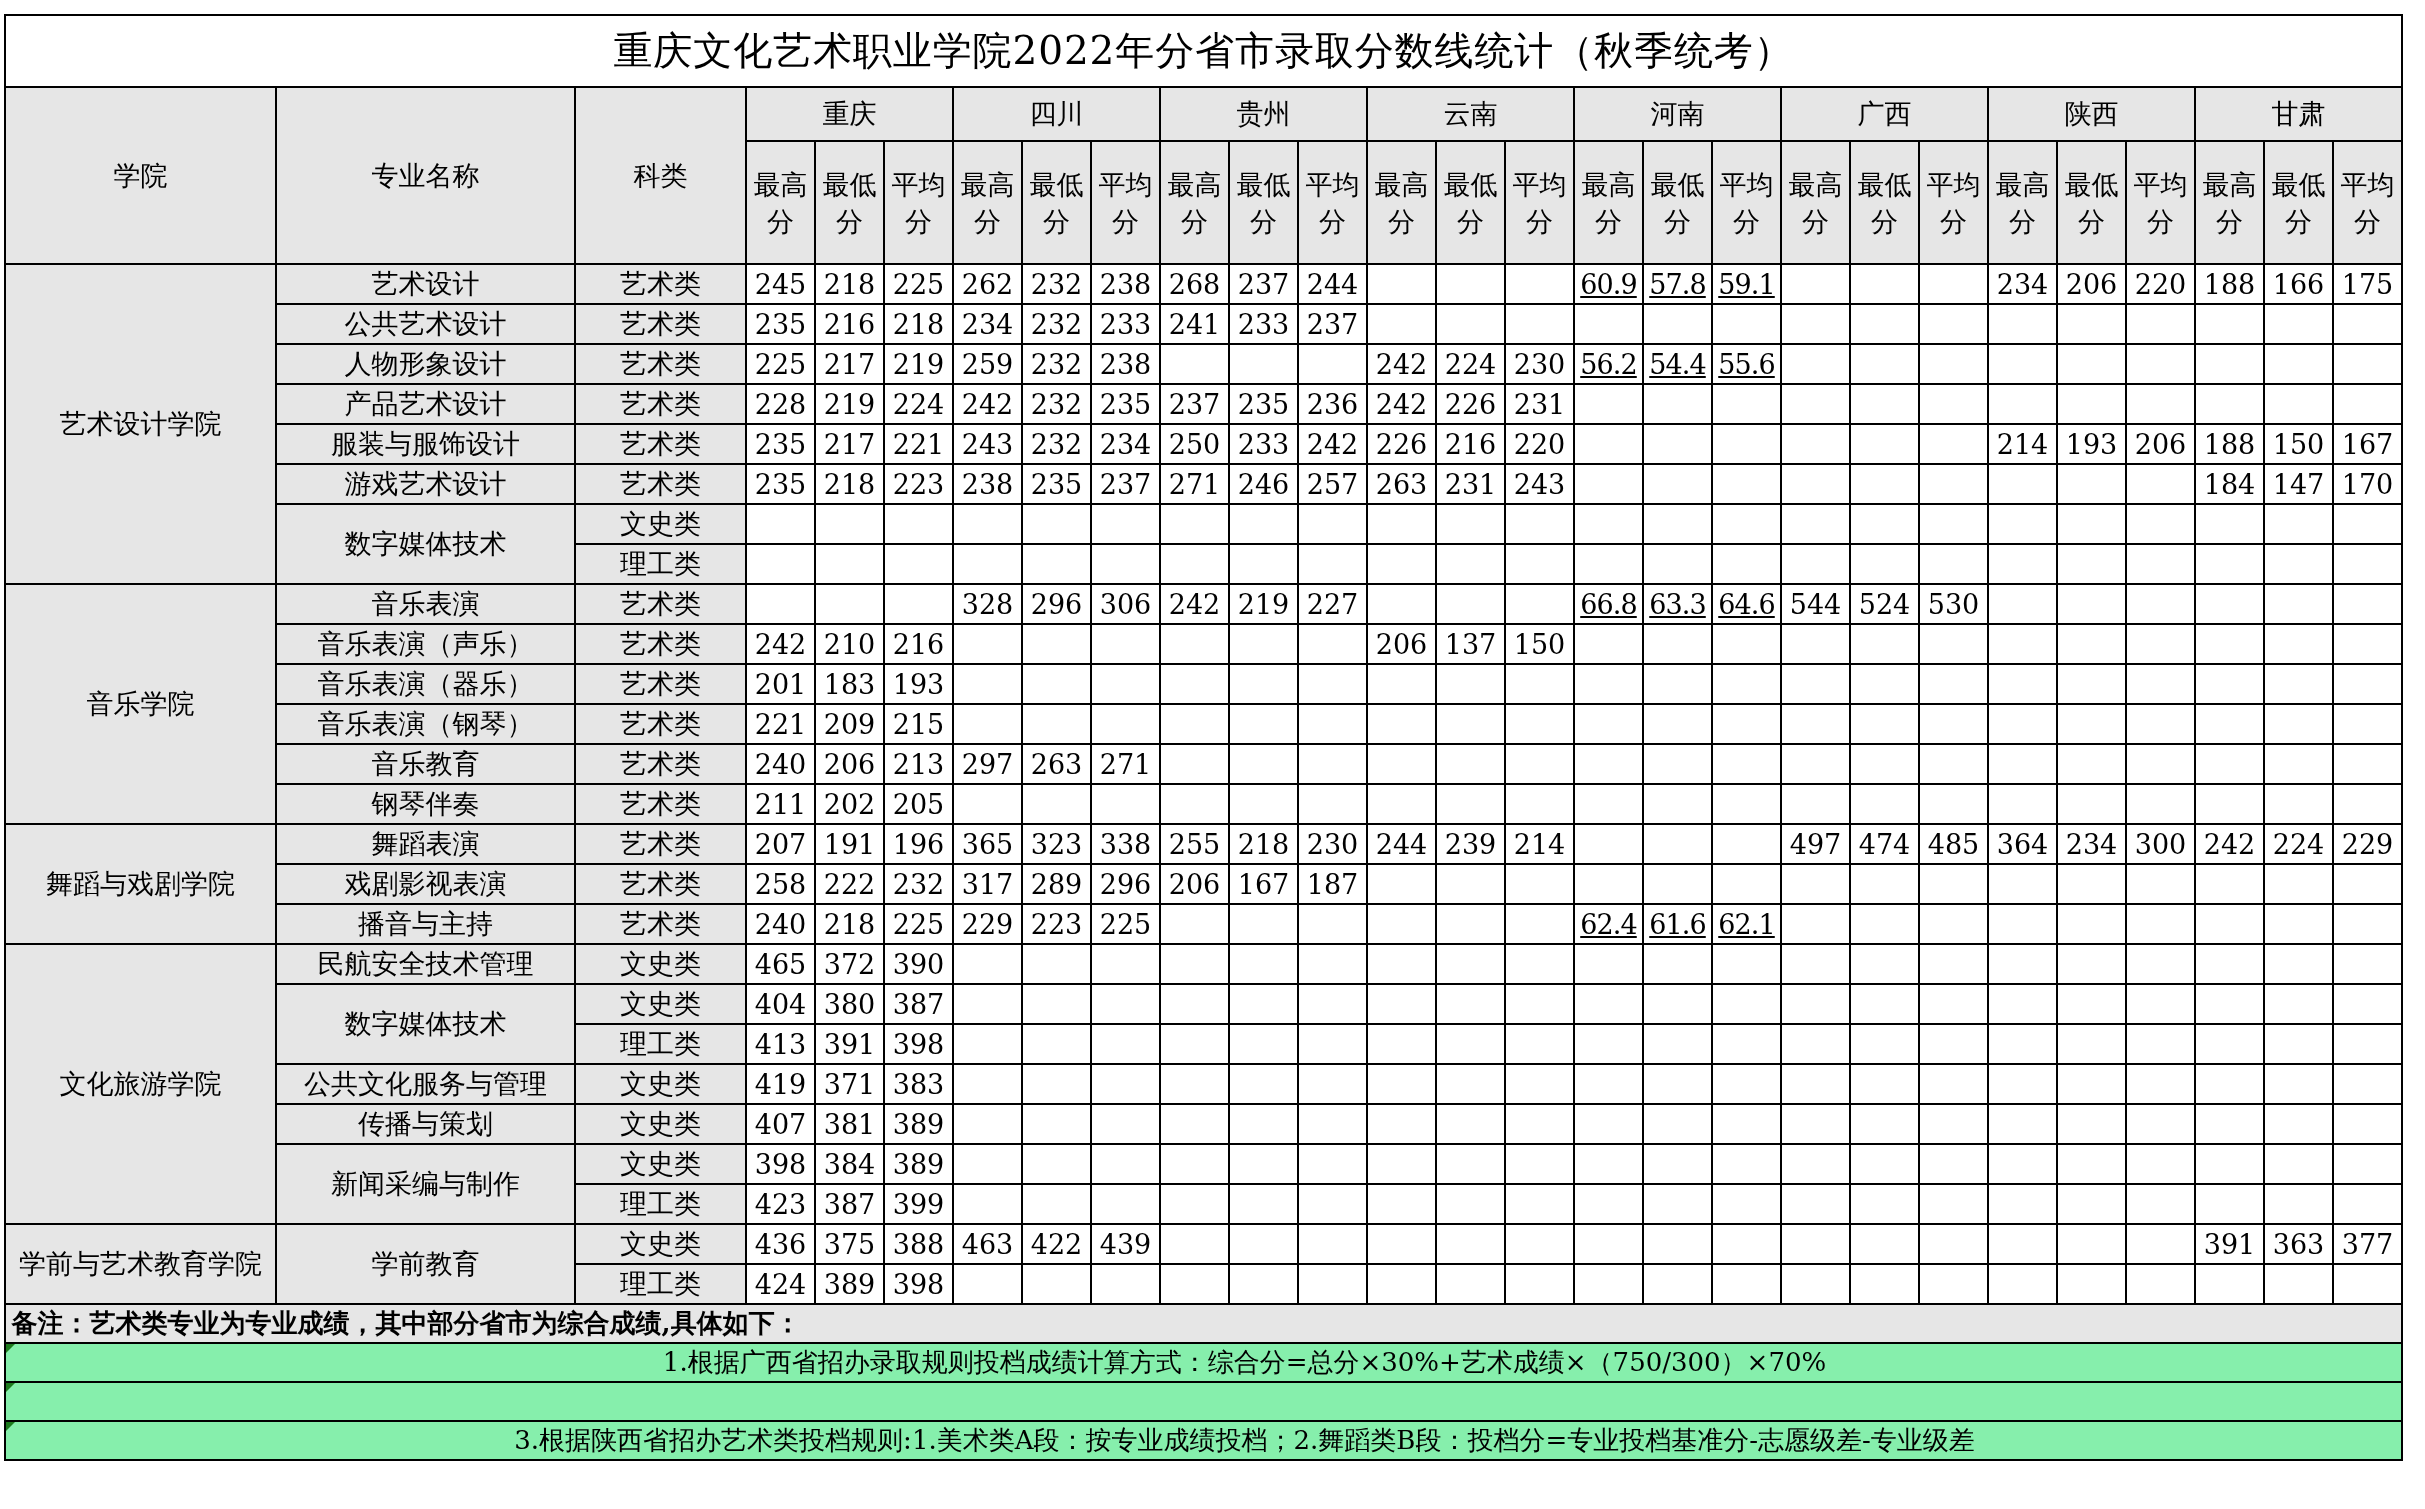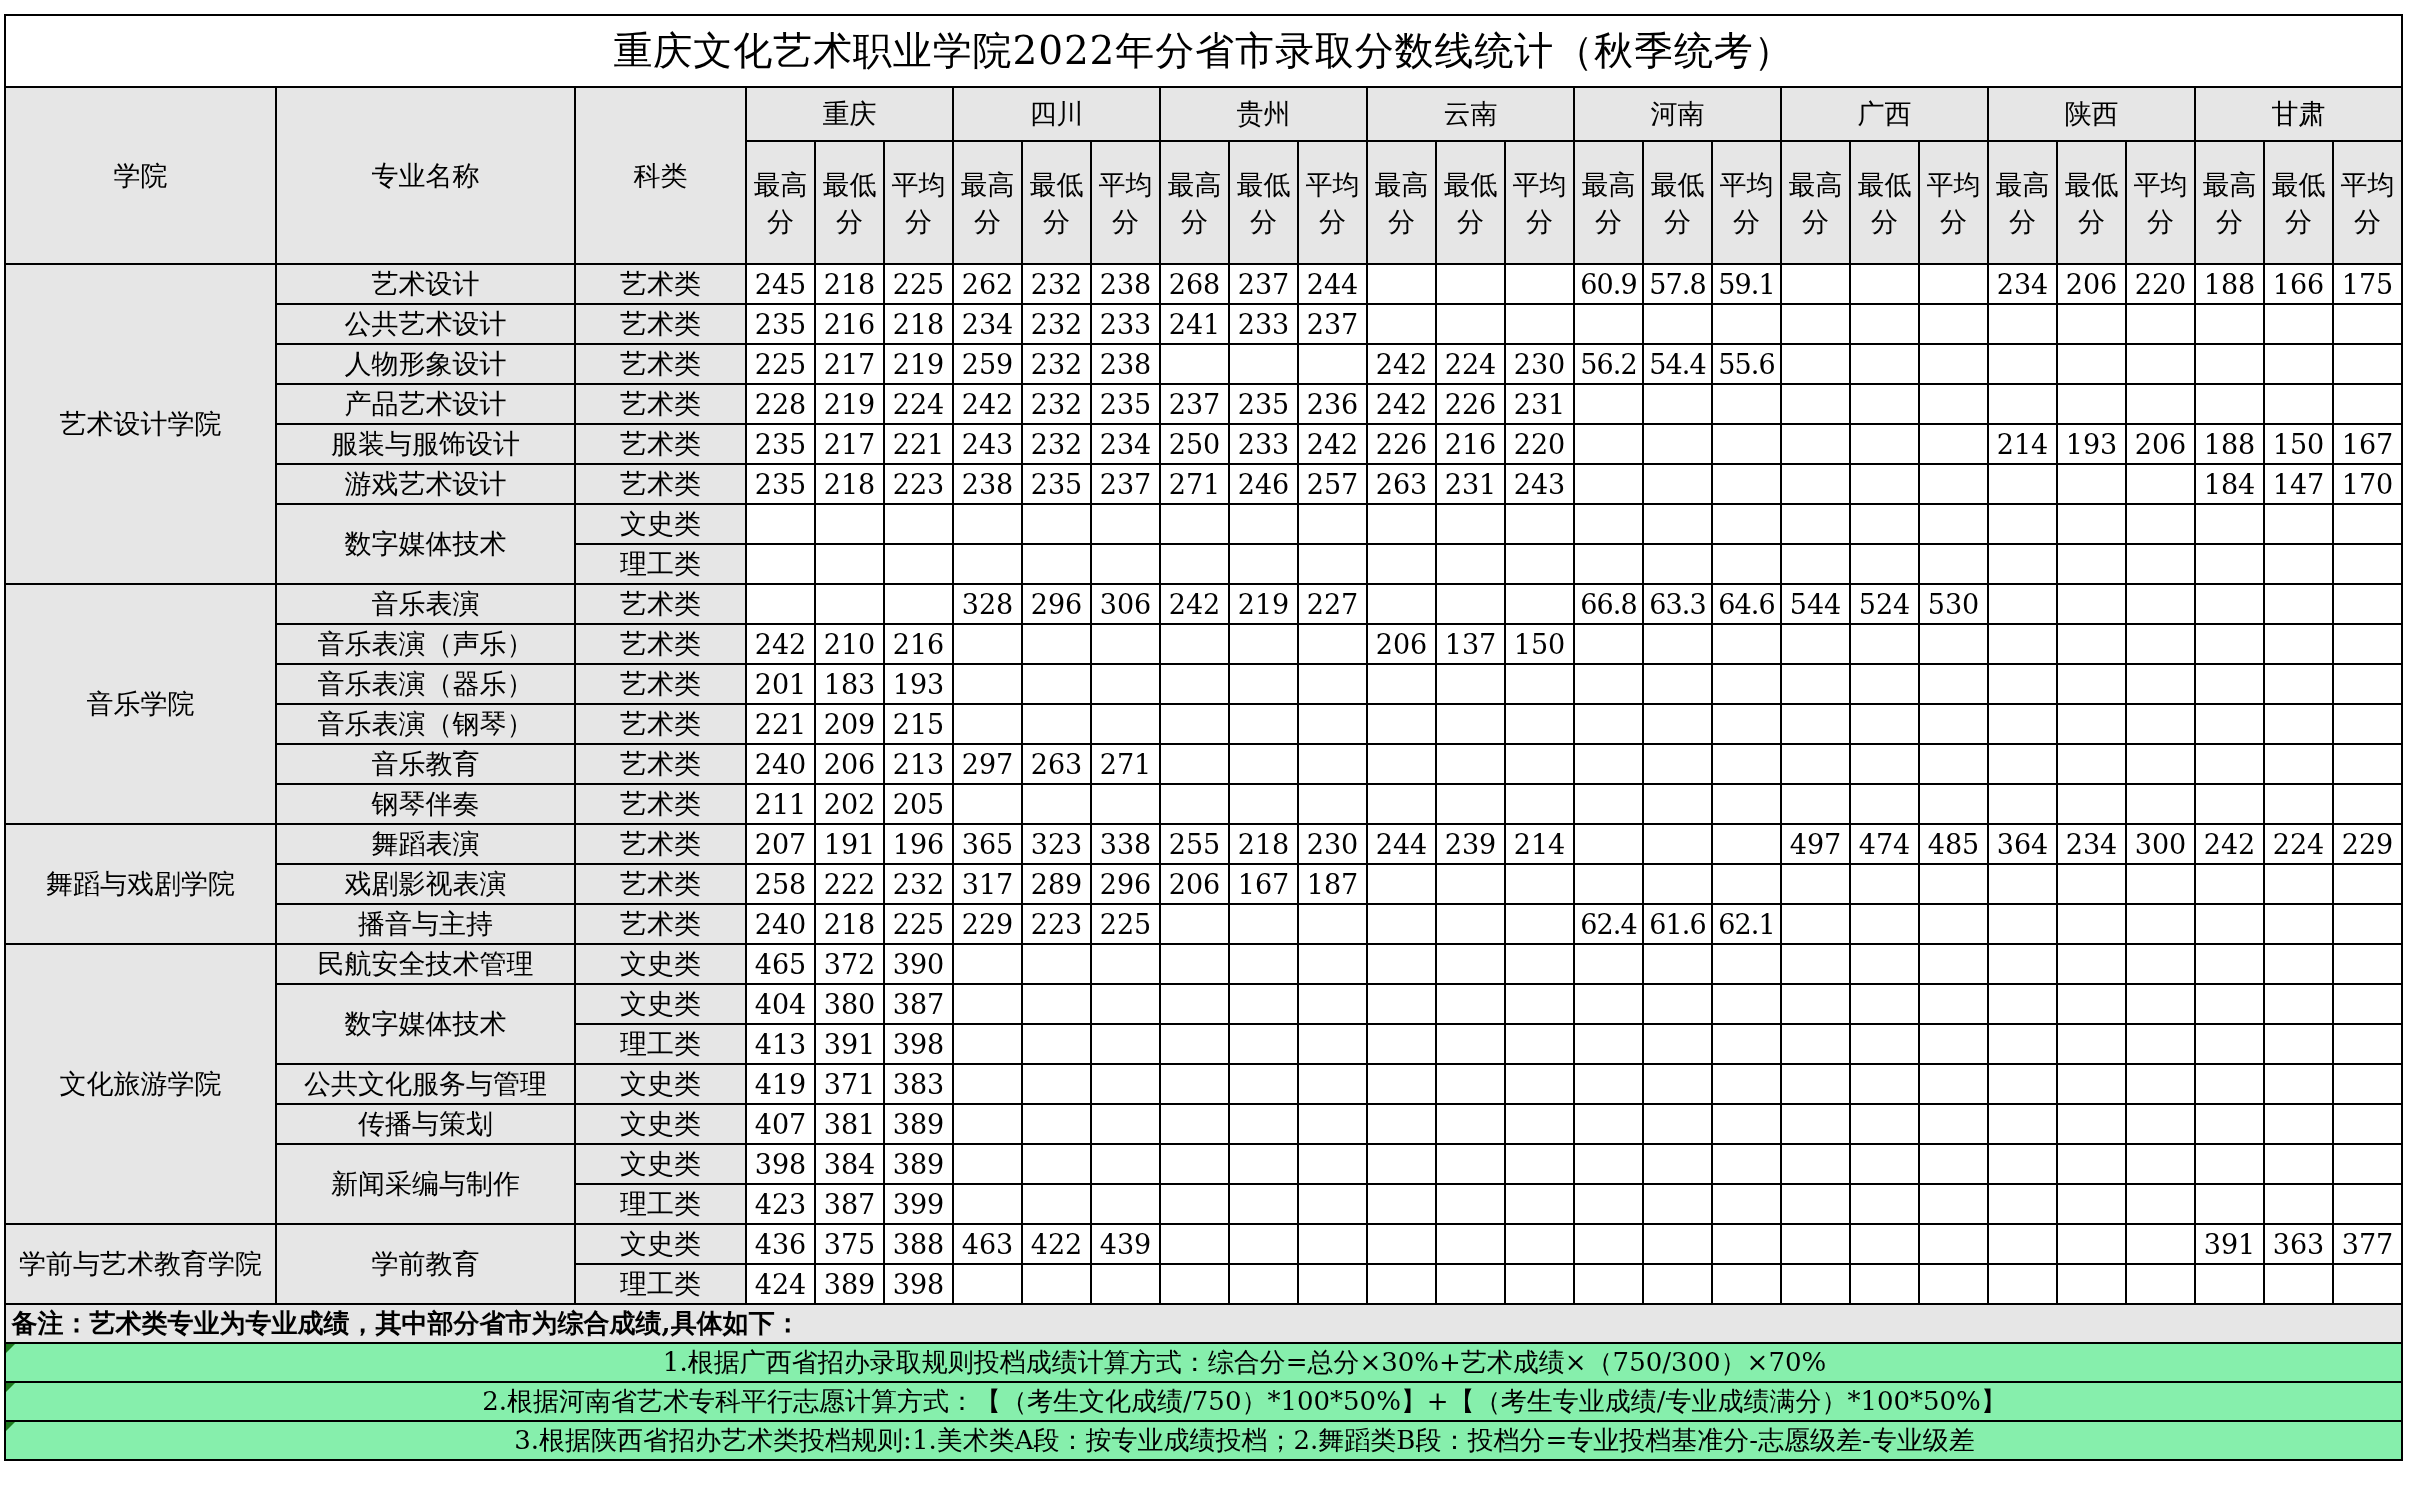--- a/index.html
+++ b/index.html
@@ -10,21 +10,21 @@
   table.sheet td, table.sheet th { border: 2.8px solid #000; padding: 0; text-align: center;
                 vertical-align: middle; overflow: hidden; white-space: nowrap; font-weight: normal; }
   .title { height: 70px; font-size: 39px; background: #fff; letter-spacing: 0.9px; }
   .hdr { background: #e6e6e6; font-size: 27px; }
   .prov { height: 52px; margin-top: 44px; }
   .sub { height: 121px; font-size: 27px; line-height: 37px; white-space: normal; }
   .sub span { display: block; }
   tr.dr td { height: 38px; font-size: 27px; }
   td.gray { background: #e6e6e6; }
   td.num { background: #fff; font-size: 27px; letter-spacing: 0px; }
-  td.dec { font-size: 26px; letter-spacing: -0.9px; }
+  td.dec { font-size: 26px; letter-spacing: -0.9px; text-decoration: underline; }
   .note-h { background: #e6e6e6; text-align: left !important; font-size: 26px; height: 37px;
             padding-left: 5.6px !important; font-weight: bold !important; margin-top: 24px; }
   .note { background: #86efac; text-align: center; font-size: 26px; height: 37px;
           padding-left: 82px !important; position: relative; }
   .note .flag { position: absolute; left: 0; top: 0; width: 0; height: 0;
                 border-top: 9.3px solid #1e7b1e; border-right: 9.3px solid transparent; }
 </style>
 </head>
 <body>
 
@@ -906,20 +906,20 @@
       </tr>
     </tbody>
   <tbody>
     <tr>
       <td class="note-h" colspan="27">备注：艺术类专业为专业成绩，其中部分省市为综合成绩,具体如下：</td>
     </tr>
     <tr>
       <td class="note" colspan="27"><span class="flag"></span><span>1.根据广西省招办录取规则投档成绩计算方式：综合分=总分×30%+艺术成绩×（750/300）×70%</span></td>
     </tr>
     <tr>
-      <td class="note" colspan="27"><span class="flag"></span><span>2.根据河南省艺术专科平行志愿计算方式：【（考生文化成绩/750）*100*50%】+【（考生专业成绩/专业成绩满分）*100*50%】</span></td>
+      <td class="note" colspan="27"><span class="flag"></span></td>
     </tr>
     <tr>
       <td class="note" colspan="27"><span class="flag"></span><span>3.根据陕西省招办艺术类投档规则:1.美术类A段：按专业成绩投档；2.舞蹈类B段：投档分=专业投档基准分-志愿级差-专业级差</span></td>
     </tr>
   </tbody>
 </table>
 
 
 </body></html>

